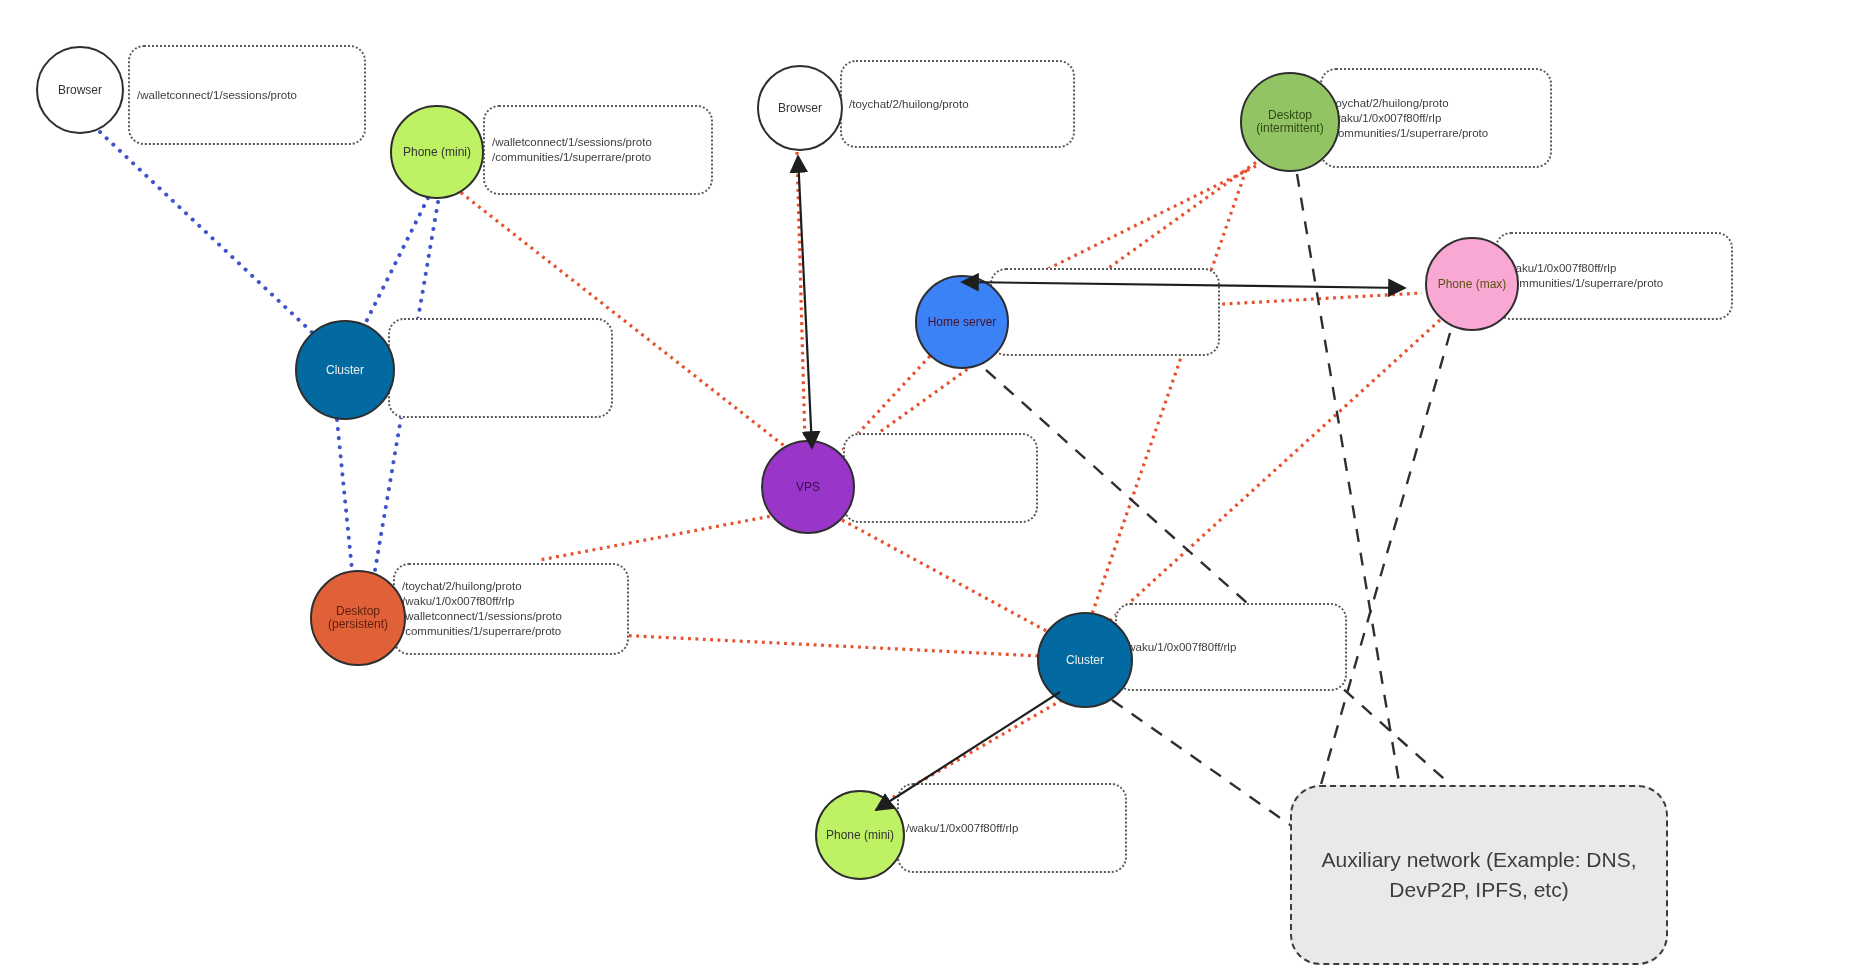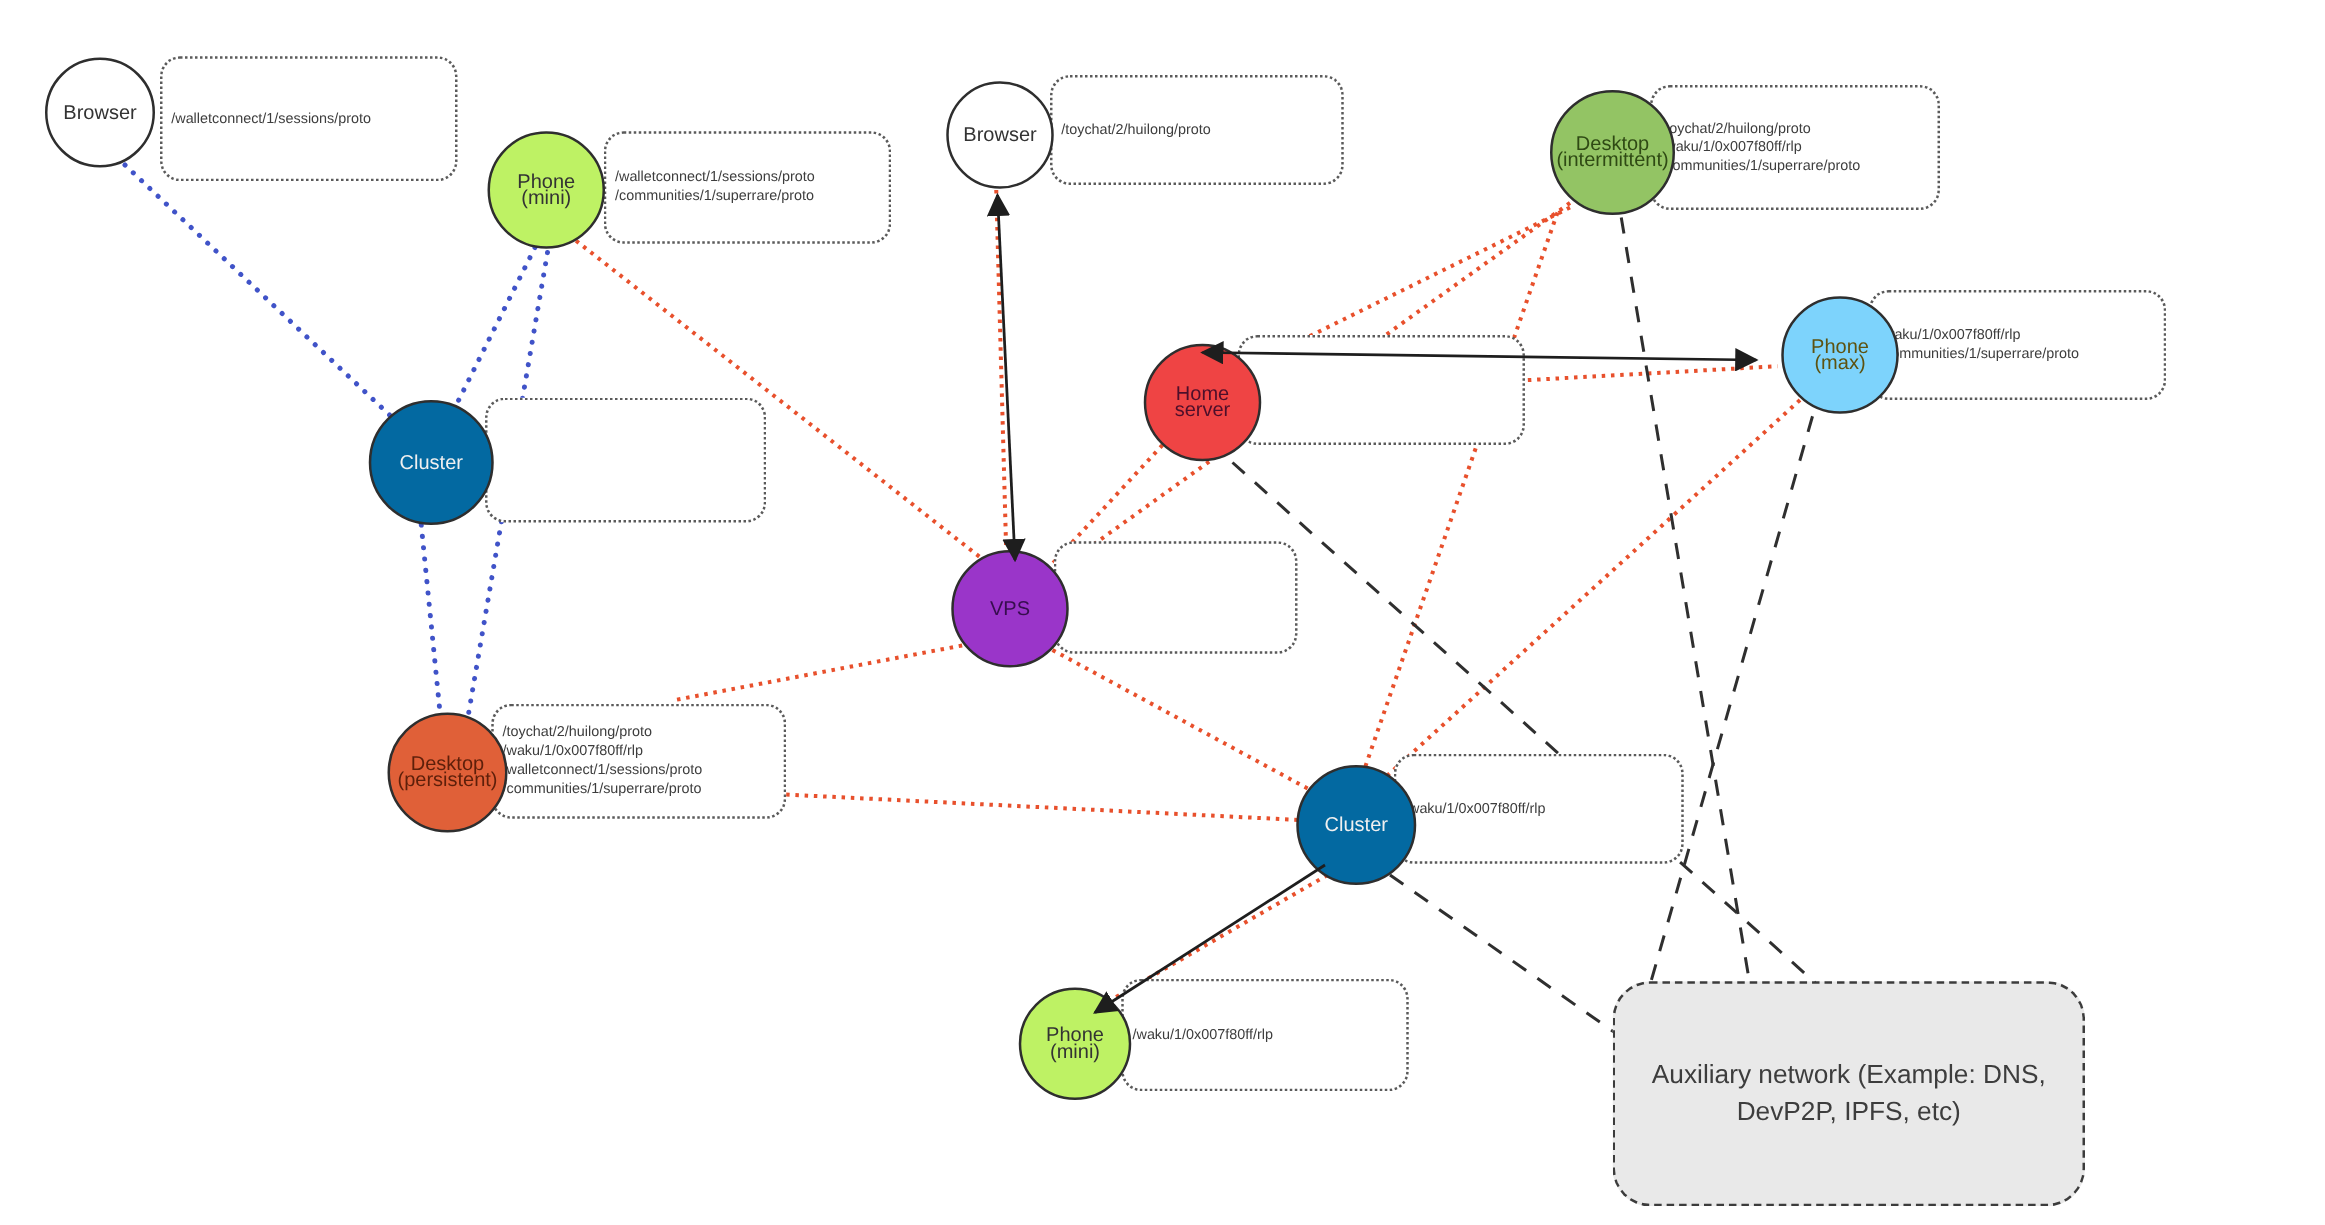--- a/index.html
+++ b/index.html
@@ -17,30 +17,30 @@
     display:flex;flex-direction:column;justify-content:center;
     padding:4px 4px 4px 7px;box-sizing:border-box;
   }
   .pline{font-size:11.5px;line-height:15px;color:#3d3d3d;white-space:nowrap;}
   
   .node{
     position:absolute;z-index:3;border-radius:50%;
     border:2.5px solid #2e2e2e;box-sizing:border-box;
     display:flex;align-items:center;justify-content:center;text-align:center;
   }
-  .node-label{font-size:16px;line-height:13px;color:#333333;padding:0 6px;}
+  .node-label{font-size:12px;line-height:13px;color:#333333;padding:0 6px;}
   .n-white{background:#ffffff;}
   .n-gray{background:#bef264;}
   .n-black{background:#0369a1;justify-content:center;}
   .n-black .node-label{color:#f0f0f0;}
   .n-green{background:#93c464;}
   .n-green .node-label{color:#2f4a14;}
-  .n-yellow{background:#7dd3fc;}
+  .n-yellow{background:#f9a8d4;}
   .n-yellow .node-label{color:#5d5210;}
-  .n-pink{background:#ef4444;}
+  .n-pink{background:#3b82f6;}
   .n-pink .node-label{color:#4d0f2a;}
   .n-purple{background:#9a35c9;}
   .n-purple .node-label{color:#360d4e;}
   .n-orange{background:#e06038;}
   .n-orange .node-label{color:#5d1f0a;}
   
   .aux{
     position:absolute;z-index:2;background:#e9e9e9;
     border:2.5px dashed #3c3c3c;border-radius:30px;
     display:flex;align-items:center;justify-content:center;text-align:center;

